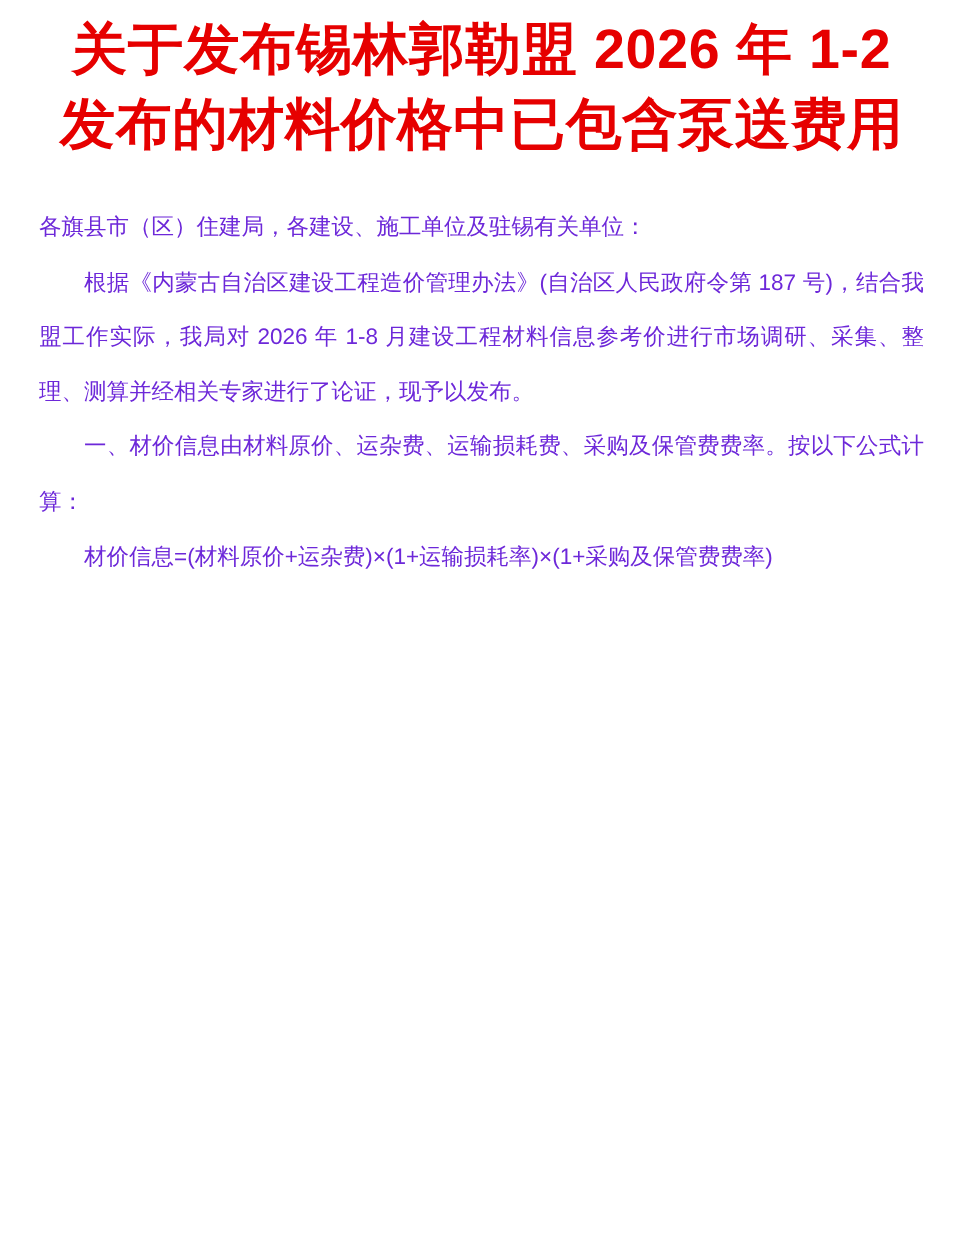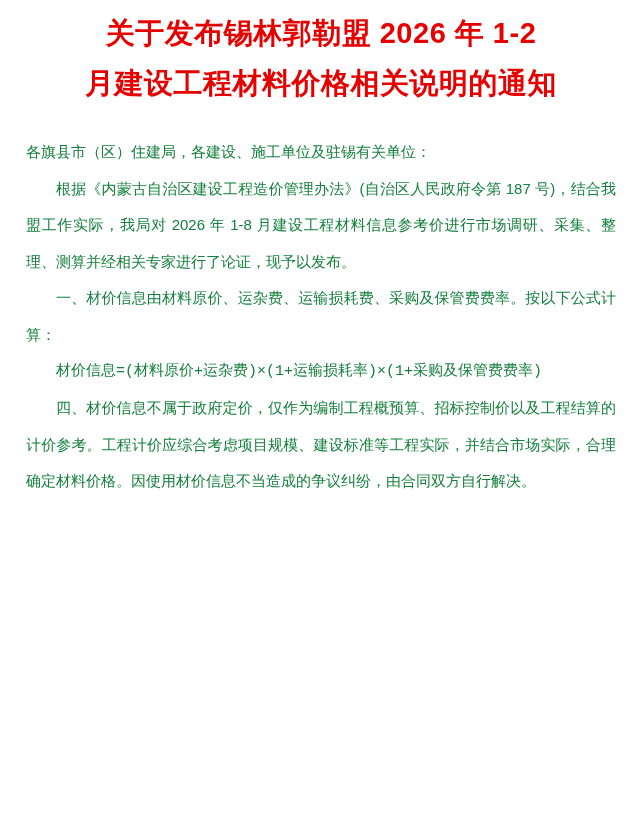--- a/index.html
+++ b/index.html
@@ -16,62 +16,60 @@
   .page {
     box-sizing: border-box;
     width: 642px;
     height: 824px;
     padding: 8px 26px 0 26px;
     background: #ffffff;
   }
   .doc-title {
     margin: 0 0 26px 0;
     color: #e60000;
-    font-size: 29px;
+    font-size: 37px;
     font-weight: 700;
     text-align: center;
     line-height: 50px;
     letter-spacing: 0.5px;
   }
   .title-line {
     display: block;
     white-space: nowrap;
   }
   .doc-body {
-    color: #15803d;
+    color: #6d28d9;
     font-size: 15px;
     line-height: 36.6px;
     text-align: justify;
     text-justify: inter-ideograph;
   }
   .para {
     margin: 0;
     padding: 0;
   }
   .para.salutation {
     text-indent: 0;
   }
   .para.indent {
     text-indent: 2em;
   }
   .para.formula {
     text-indent: 2em;
     text-align: left;
     white-space: nowrap;
-    font-family: Liberation Mono, monospace;
   }
 </style>
 </head>
 <body>
 
 <div class="page">
   <h1 class="doc-title">
     <span class="title-line">关于发布锡林郭勒盟 2026 年 1-2</span>
-    <span class="title-line">月建设工程材料价格相关说明的通知</span>
+    <span class="title-line">发布的材料价格中已包含泵送费用</span>
   </h1>
   <div class="doc-body">
       <p class="para salutation">各旗县市（区）住建局，各建设、施工单位及驻锡有关单位：</p>
       <p class="para indent">根据《内蒙古自治区建设工程造价管理办法》(自治区人民政府令第 187 号)，结合我盟工作实际，我局对 2026 年 1-8 月建设工程材料信息参考价进行市场调研、采集、整理、测算并经相关专家进行了论证，现予以发布。</p>
       <p class="para indent">一、材价信息由材料原价、运杂费、运输损耗费、采购及保管费费率。按以下公式计算：</p>
       <p class="para formula">材价信息=(材料原价+运杂费)×(1+运输损耗率)×(1+采购及保管费费率)</p>
-      <p class="para indent">四、材价信息不属于政府定价，仅作为编制工程概预算、招标控制价以及工程结算的计价参考。工程计价应综合考虑项目规模、建设标准等工程实际，并结合市场实际，合理确定材料价格。因使用材价信息不当造成的争议纠纷，由合同双方自行解决。</p>
     </div>
 </div>
 
 </body></html>

